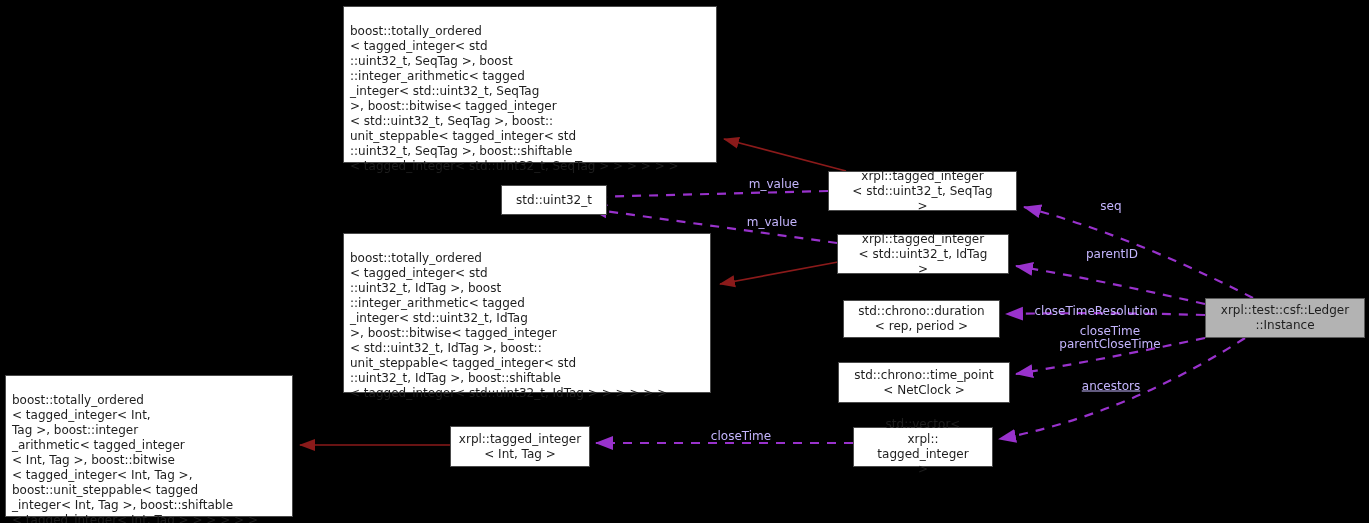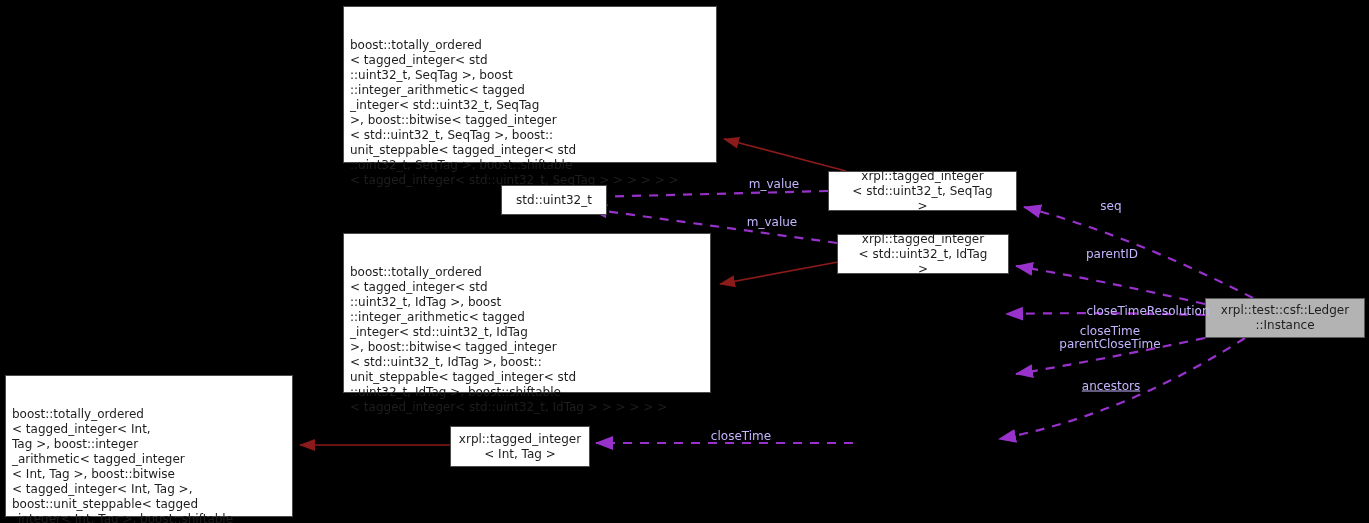--- a/index.html
+++ b/index.html
@@ -15,21 +15,21 @@
     box-sizing:border-box;
     background:#ffffff;
     border:1.6px solid #4a4a4a;
     color:#1e1e1e;
     font-size:12px;
     line-height:15px;
     white-space:pre-line;
   }
   .node--big{
     text-align:left;
-    padding:16px 6px;
+    padding:2px 6px;
   }
   .node--center{
     display:flex;
     align-items:center;
     justify-content:center;
     text-align:center;
     padding:1px 18px;
   }
   .node--highlight{
     background:#b3b3b3;
@@ -115,48 +115,60 @@
   <div class="node node--center" style="left:828px;top:171px;width:189px;height:40px;">
     <span>xrpl::tagged_integer
 &lt; std::uint32_t, SeqTag &gt;</span>
   </div>
 
   <div class="node node--center" style="left:837px;top:234px;width:172px;height:40px;">
     <span>xrpl::tagged_integer
 &lt; std::uint32_t, IdTag &gt;</span>
   </div>
 
+  <div class="node node--center" style="left:843px;top:300px;width:157px;height:38px;">
+    <span>std::chrono::duration
+&lt; rep, period &gt;</span>
+  </div>
 
+  <div class="node node--center" style="left:838px;top:362px;width:172px;height:41px;">
+    <span>std::chrono::time_point
+&lt; NetClock &gt;</span>
+  </div>
 
   <div class="node node--big" style="left:5px;top:375px;width:288px;height:142px;">
     <span>boost::totally_ordered
 &lt; tagged_integer&lt; Int,
  Tag &gt;, boost::integer
 _arithmetic&lt; tagged_integer
 &lt; Int, Tag &gt;, boost::bitwise
 &lt; tagged_integer&lt; Int, Tag &gt;,
  boost::unit_steppable&lt; tagged
 _integer&lt; Int, Tag &gt;, boost::shiftable
 &lt; tagged_integer&lt; Int, Tag &gt; &gt; &gt; &gt; &gt; &gt;</span>
   </div>
 
   <div class="node node--center" style="left:450px;top:426px;width:140px;height:41px;">
     <span>xrpl::tagged_integer
 &lt; Int, Tag &gt;</span>
   </div>
 
+  <div class="node node--center" style="left:853px;top:427px;width:140px;height:40px;">
+    <span>std::vector&lt; xrpl::
+tagged_integer &gt;</span>
+  </div>
 
   <div class="node node--center node--highlight" style="left:1205px;top:298px;width:160px;height:40px;">
     <span>xrpl::test::csf::Ledger
 ::Instance</span>
   </div>
 
   <div class="edge-label" style="left:774px;top:184px;">m_value</div>
   <div class="edge-label" style="left:772px;top:222px;">m_value</div>
   <div class="edge-label" style="left:1111px;top:206px;text-align:right;">seq</div>
   <div class="edge-label" style="left:1112px;top:254px;text-align:center;">parentID</div>
-  <div class="edge-label" style="left:1148px;top:311px;">closeTimeResolution</div>
+  <div class="edge-label" style="left:1096px;top:311px;">closeTimeResolution</div>
   <div class="edge-label" style="left:1110px;top:338px;">closeTime
 parentCloseTime</div>
   <div class="edge-label" style="left:1111px;top:386px;text-decoration:underline;">ancestors</div>
   <div class="edge-label" style="left:741px;top:436px;">closeTime</div>
 
 </div>
 
 </body></html>

